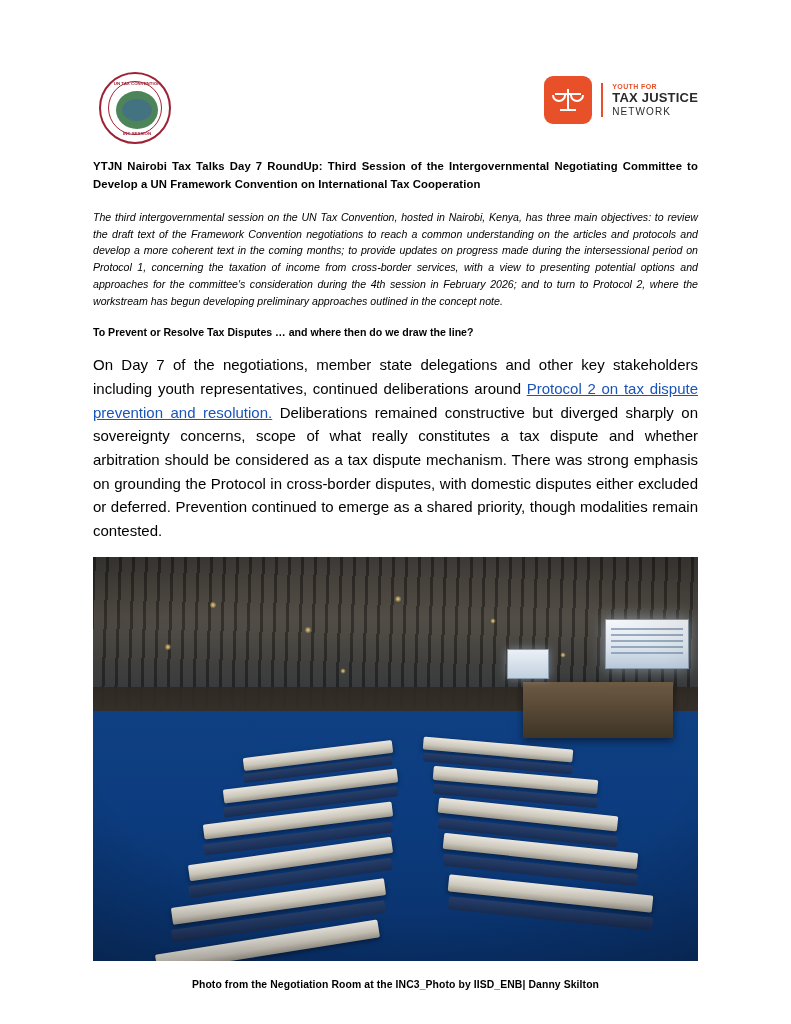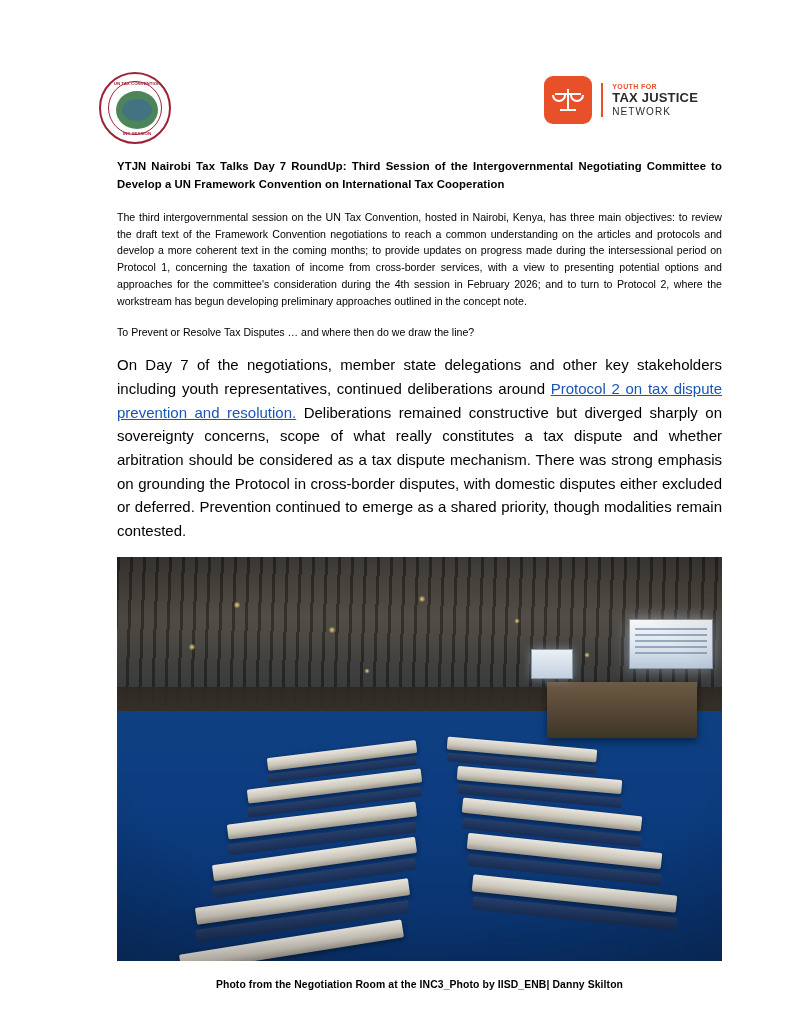--- a/index.html
+++ b/index.html
@@ -177,39 +177,39 @@
     color: #2b2b2b;
     letter-spacing: 1.1px;
   }
 
   
   .content {
     position: absolute;
     left: 93px;
     top: 158px;
     width: 605px;
-    margin-left: 24px;
   }
   h1.doc-title {
     font-size: 11.3px;
     font-weight: bold;
     line-height: 1.55;
     margin: 0 0 16px 0;
     text-align: justify;
     letter-spacing: .1px;
   }
   p.lead {
     font-size: 10.6px;
+    font-style: italic;
     line-height: 1.58;
     text-align: justify;
     margin: 0 0 16px 0;
   }
   h2.subhead {
     font-size: 10.6px;
-    font-weight: normal;
+    font-weight: bold;
     margin: 0 0 12px 0;
     line-height: 1.5;
   }
   p.body-text {
     font-size: 15px;
     line-height: 1.58;
     text-align: justify;
     margin: 0 0 14px 0;
   }
   a.inline-link {

